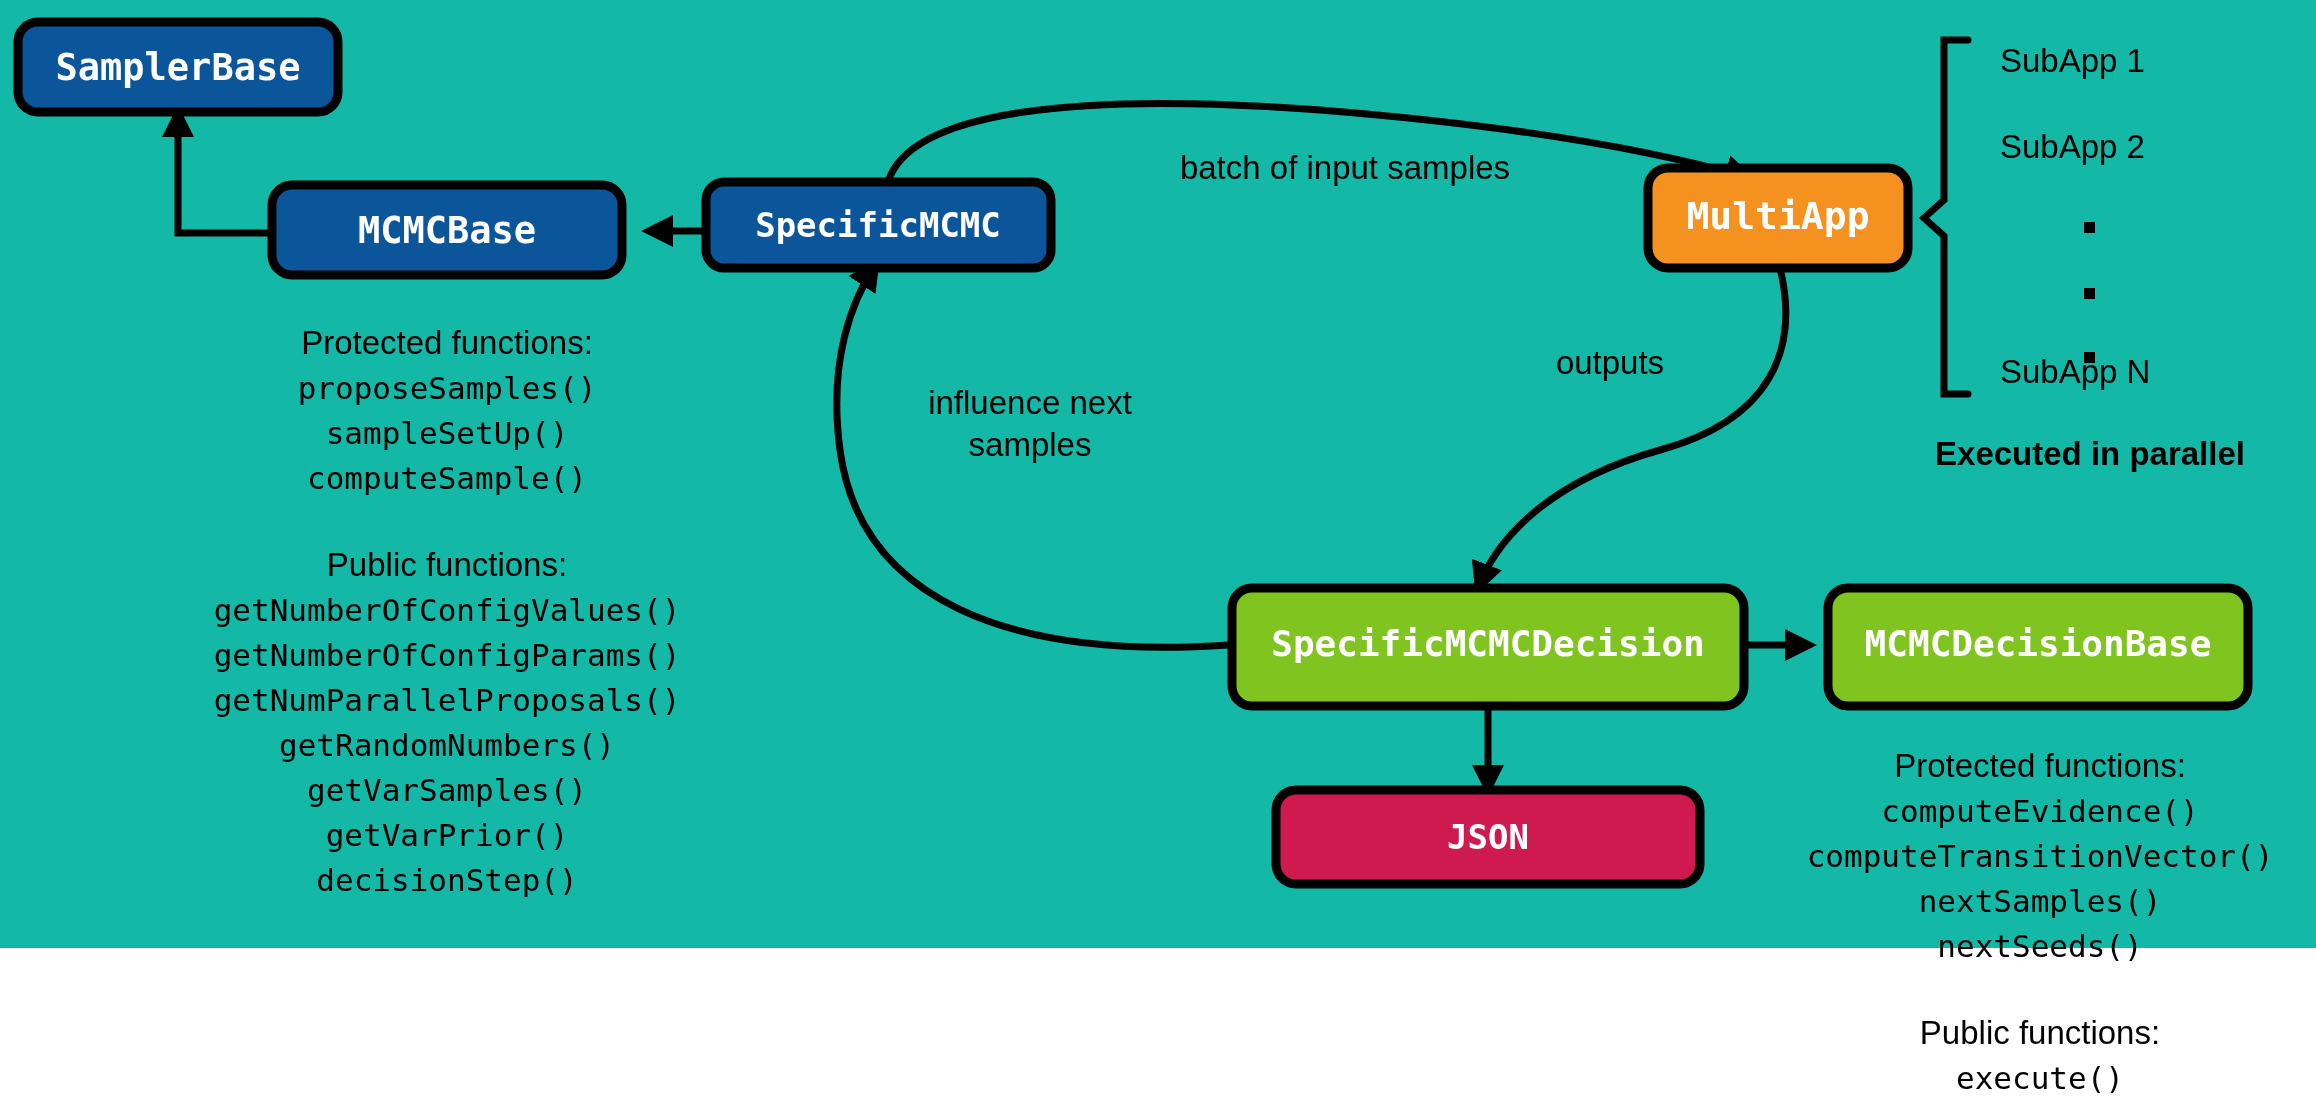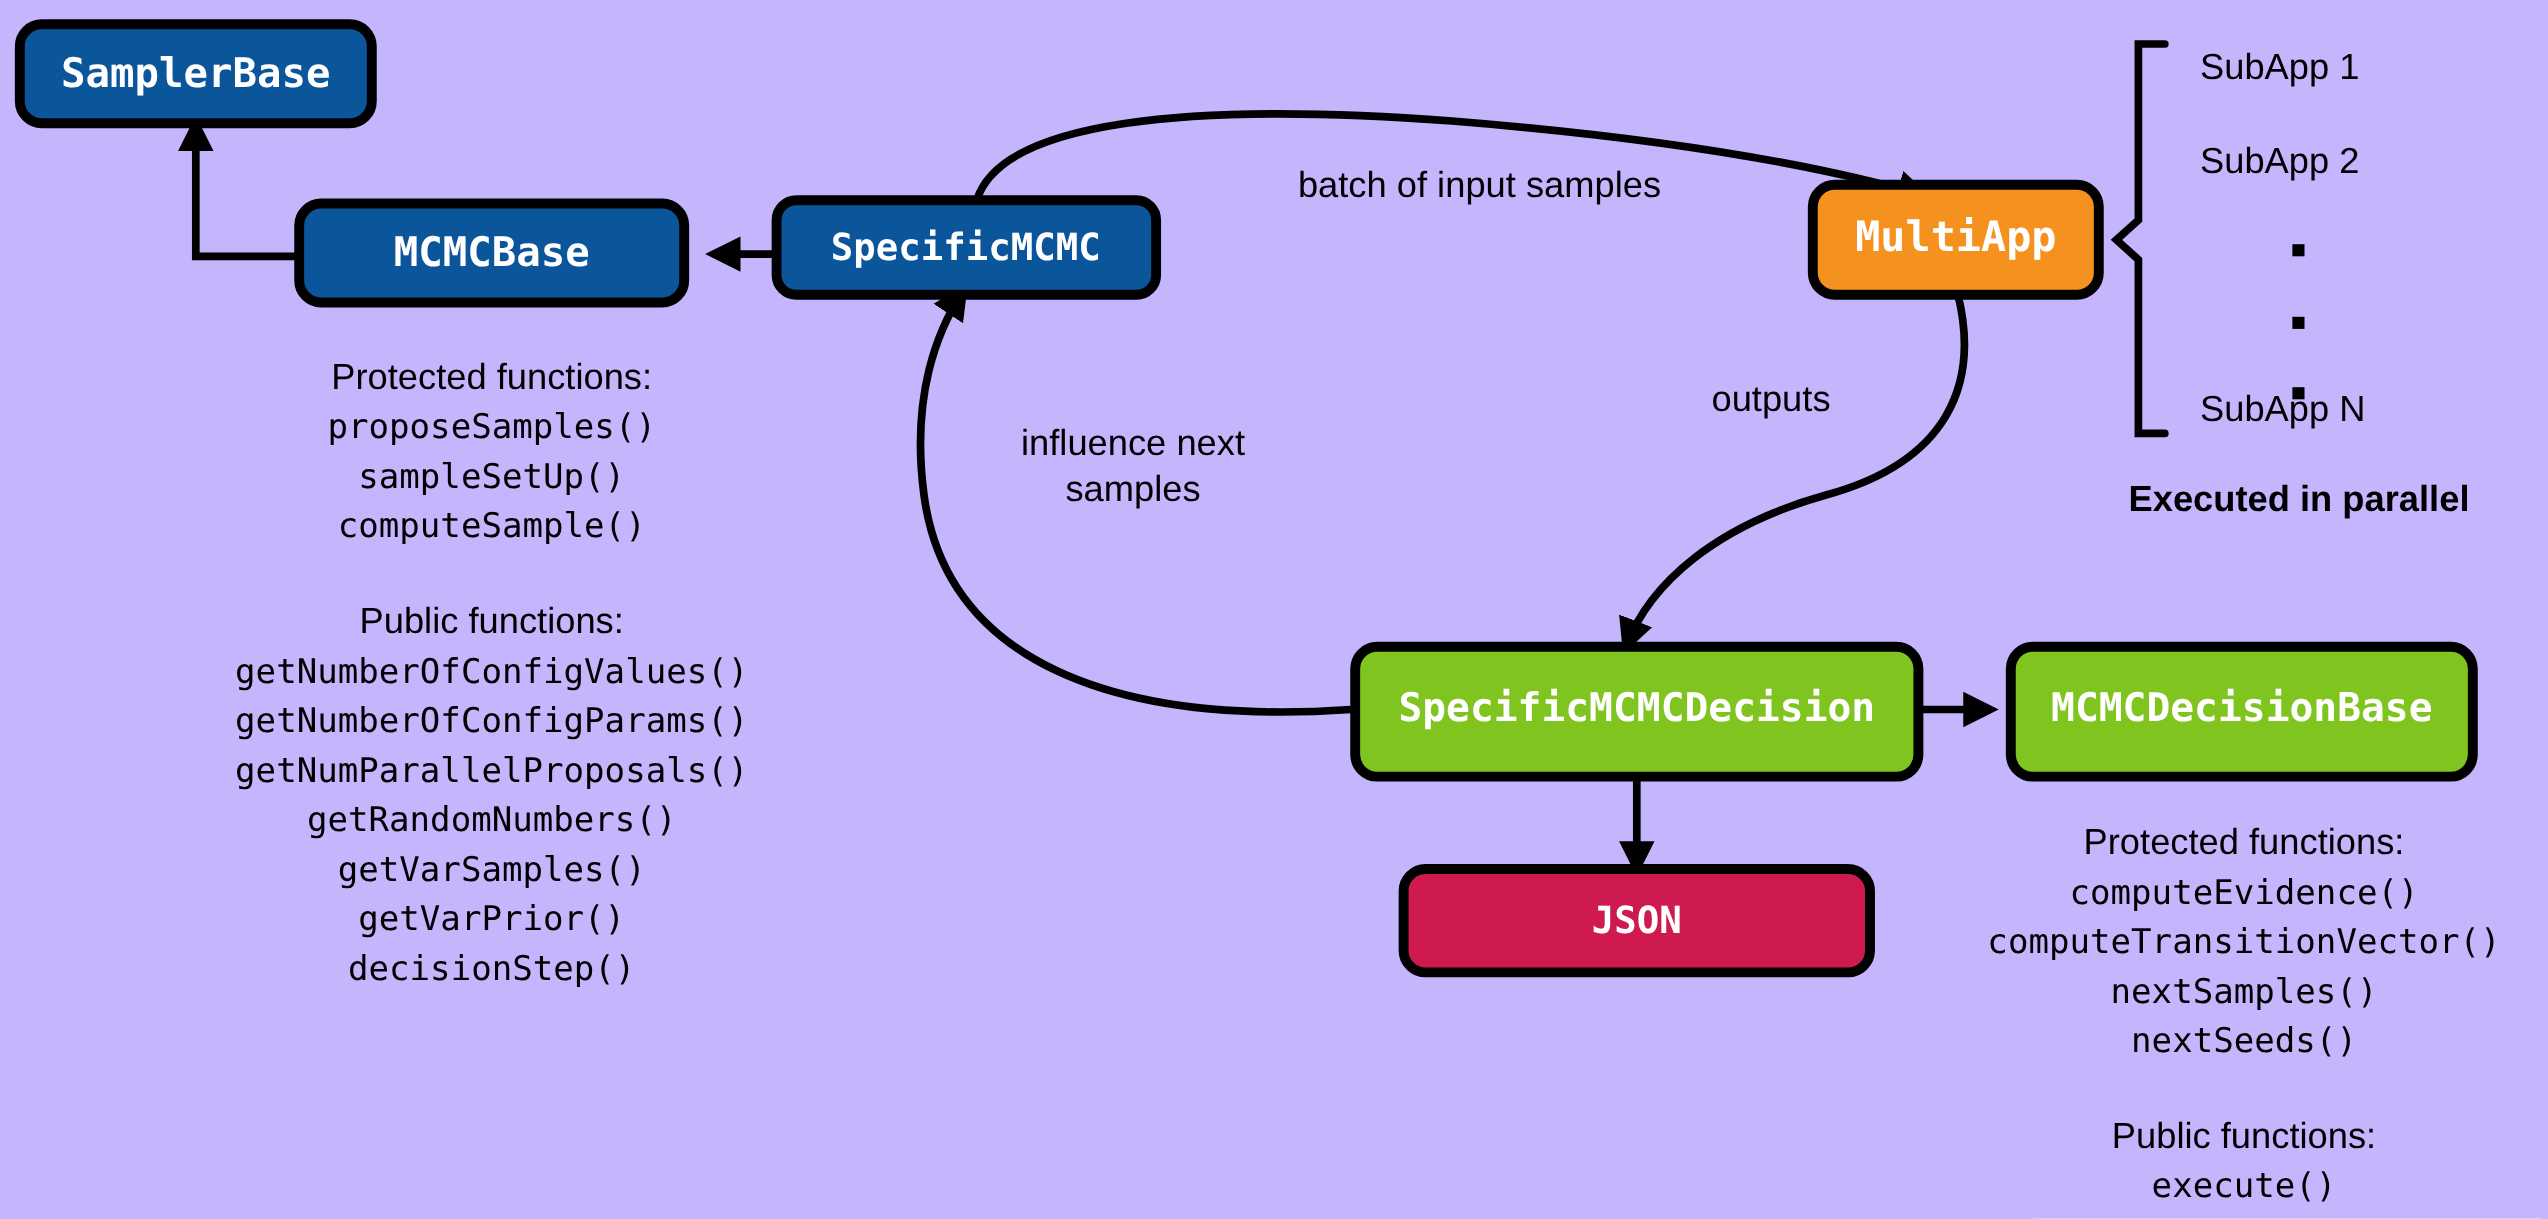--- a/index.html
+++ b/index.html
@@ -9,22 +9,22 @@
   }
   body {
     width: 2316px;
     height: 1108px;
     font-family: "Liberation Sans", sans-serif;
     overflow: hidden;
   }
   #diagram-root {
     position: relative;
     width: 2316px;
-    height: 1108px;
-    background: #c4b5fd;
+    height: 948px;
+    background: #14b8a6;
   }
   svg.diagram {
     position: absolute;
     top: 0;
     left: 0;
     width: 2316px;
     height: 1108px;
     display: block;
   }
   .node-label {

